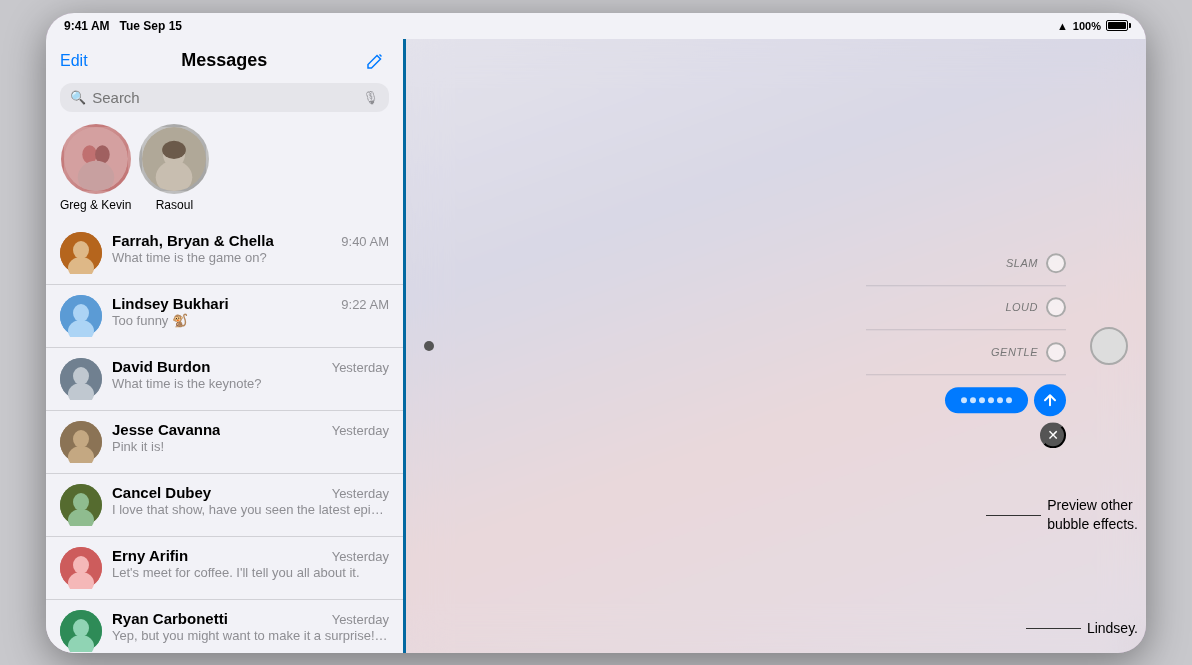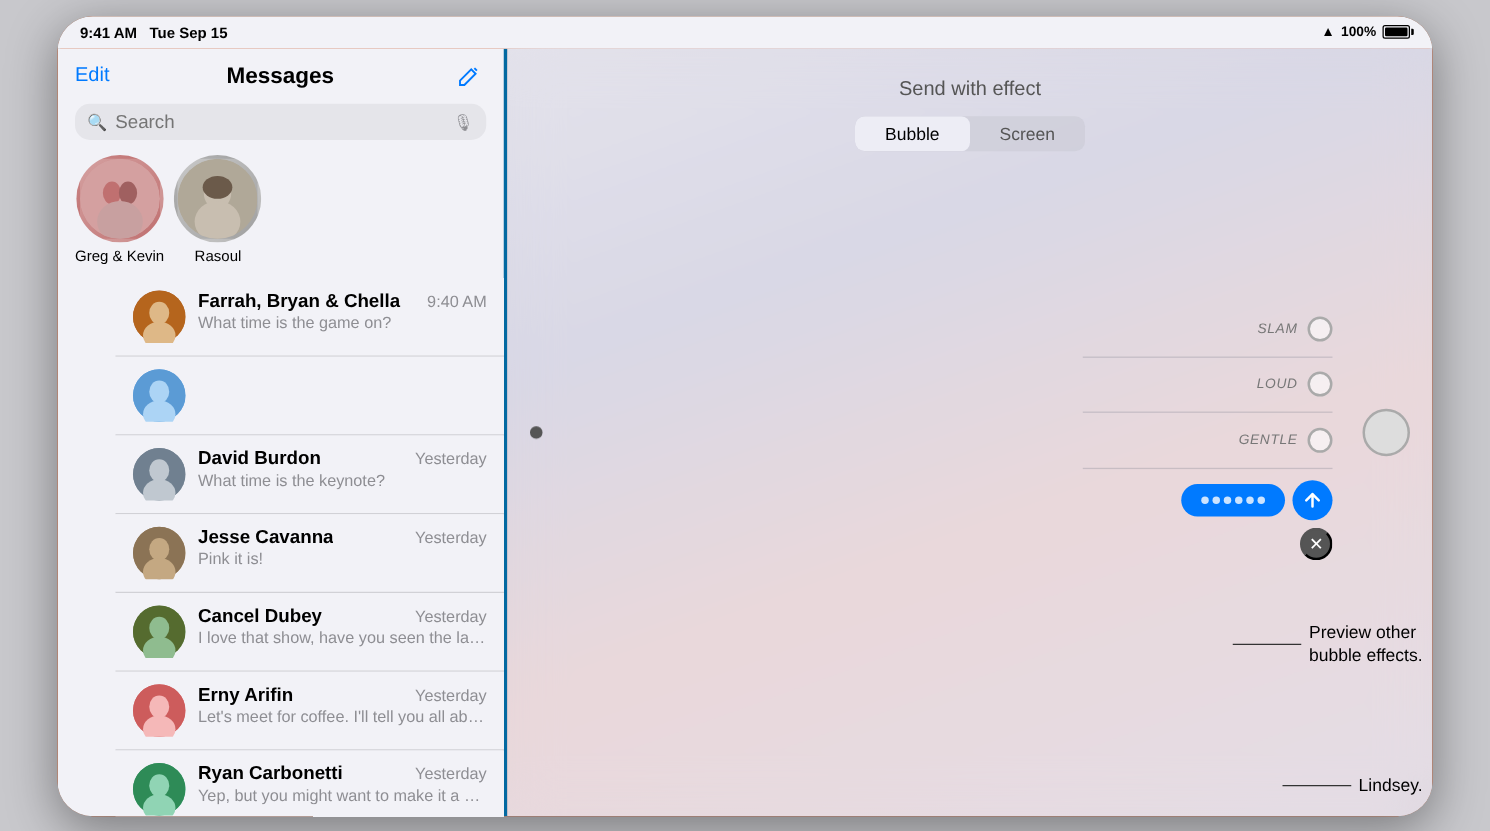--- a/index.html
+++ b/index.html
@@ -10,21 +10,21 @@
       font-family: -apple-system, 'SF Pro Text', 'Helvetica Neue', sans-serif;
       overflow: hidden;
       display: flex;
       align-items: center;
       justify-content: center;
     }
 
     .ipad-frame {
       width: 1100px;
       height: 640px;
-      background: #c2410c;
+      background: #f0abfc;
       border-radius: 28px;
       overflow: hidden;
       display: flex;
       flex-direction: column;
       box-shadow: 0 10px 40px rgba(0,0,0,0.4), inset 0 0 0 2px #888;
       position: relative;
     }
 
     
     .status-bar {
@@ -166,21 +166,20 @@
 
     
     .avatar-edwina { background: linear-gradient(135deg, #8B6B4A, #C49A6C, #6B4226); }
     .avatar-rasoul { background: linear-gradient(135deg, #c8c8c8, #a0a0a0); }
     .avatar-greg { background: linear-gradient(135deg, #d4a0a0, #c07070); }
 
     
     .message-list {
       flex: 1;
       overflow-y: auto;
-      padding-left: 46px;
     }
 
     .message-item {
       display: flex;
       align-items: flex-start;
       padding: 10px 14px;
       gap: 10px;
       cursor: pointer;
       border-bottom: 0.5px solid #d1d1d6;
       background: #f2f2f7;
@@ -512,20 +511,27 @@
         </div>
 
         <div class="message-item">
           <div class="msg-avatar av-lindsey">
             <svg width="42" height="42" viewBox="0 0 42 42">
                 <circle cx="21" cy="21" r="21" fill="#5b9bd5"></circle>
                 <ellipse cx="21" cy="18" rx="8" ry="9" fill="#acd4f5"></ellipse>
                 <ellipse cx="21" cy="36" rx="13" ry="11" fill="#acd4f5"></ellipse>
               </svg>
           </div>
+          <div class="msg-content">
+            <div class="msg-header">
+              <span class="msg-name">Lindsey Bukhari</span>
+              <span class="msg-time">9:22 AM</span>
+            </div>
+            <div class="msg-preview">Too funny 🐒</div>
+          </div>
         </div>
 
         <div class="message-item">
           <div class="msg-avatar av-david">
             <svg width="42" height="42" viewBox="0 0 42 42">
                 <circle cx="21" cy="21" r="21" fill="#708090"></circle>
                 <ellipse cx="21" cy="18" rx="8" ry="9" fill="#c0c8d0"></ellipse>
                 <ellipse cx="21" cy="36" rx="13" ry="11" fill="#c0c8d0"></ellipse>
               </svg>
           </div>
@@ -605,27 +611,20 @@
             <div class="msg-preview">Yep, but you might want to make it a surprise! Need any help?...</div>
           </div>
         </div>
 
       </div>
     </div>
 
     <div class="right-panel">
       <div class="blur-overlay"></div>
 
-      <div class="effect-header">
-        <div class="effect-title">Send with effect</div>
-        <div class="effect-tabs">
-          <button class="effect-tab active">Bubble</button>
-          <button class="effect-tab">Screen</button>
-        </div>
-      </div>
 
       <div class="effects-sidebar">
         <div class="effect-option">
           <span class="effect-label">SLAM</span>
           <div class="effect-radio"></div>
         </div>
         <div class="effect-divider"></div>
         <div class="effect-option">
           <span class="effect-label">LOUD</span>
           <div class="effect-radio"></div>

